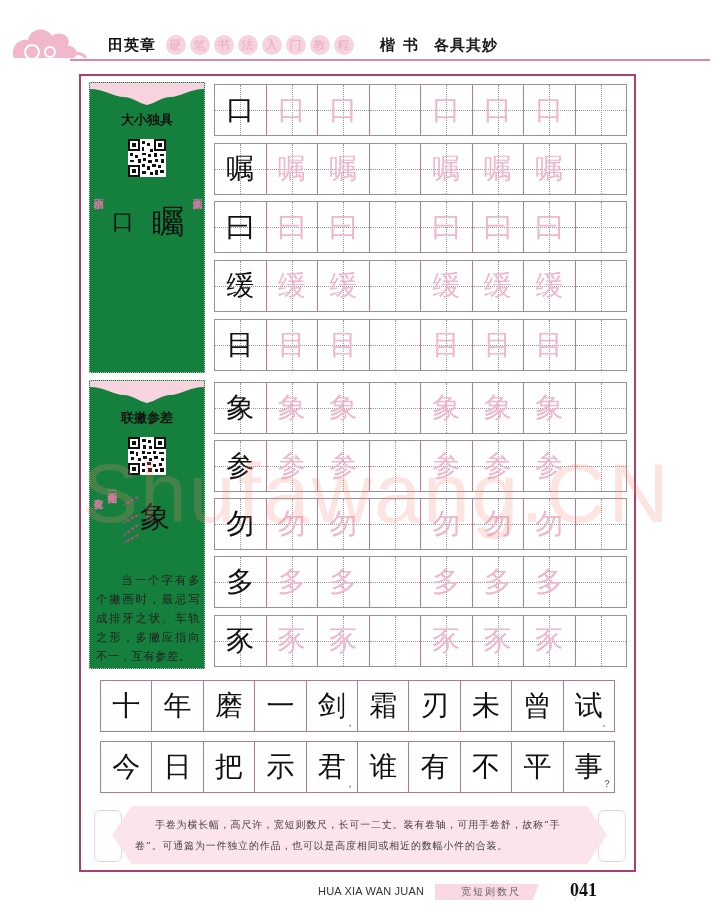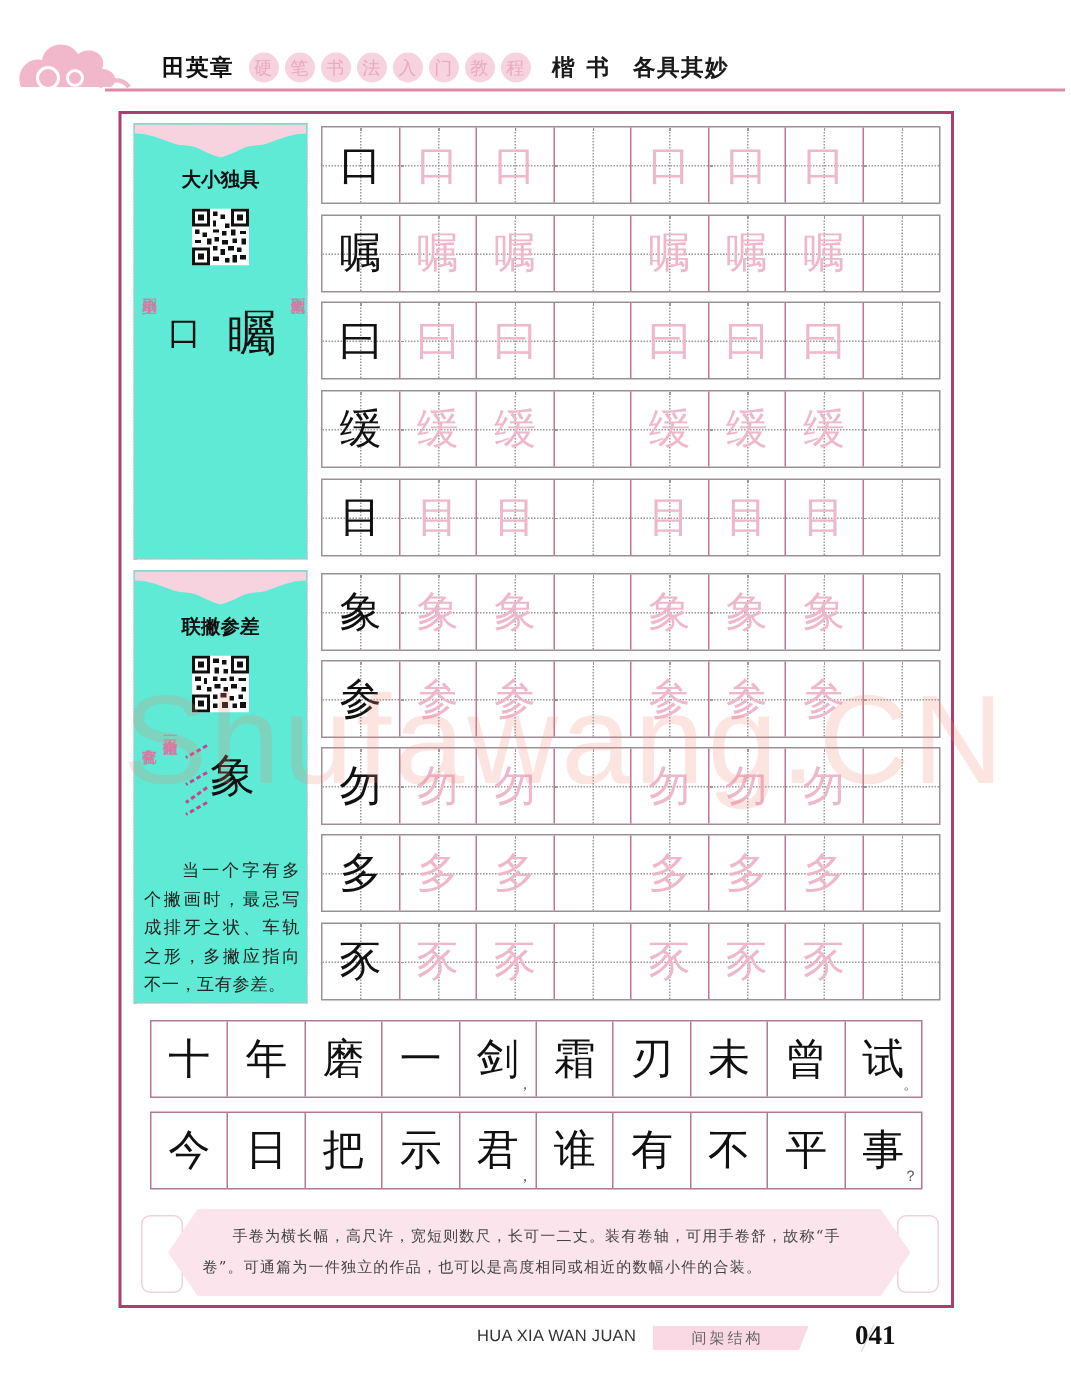--- a/index.html
+++ b/index.html
@@ -10,28 +10,28 @@
     color: #1a1a1a;
   }
   
   .header { position: absolute; left: 0; top: 0; width: 714px; height: 70px; }
   .cloud { position: absolute; left: 10px; top: 22px; width: 82px; height: 42px; }
   .header-line { position: absolute; left: 70px; top: 59px; width: 640px; height: 2px; background: #d98aa6; }
   .header-title { position: absolute; left: 108px; top: 35px; display: flex; align-items: center; gap: 4px; font-size: 15px; font-weight: bold; letter-spacing: 1px; }
   .header-title .author { color: #111; }
   .series { display: flex; gap: 4px; margin: 0 6px; }
   .series span { width: 20px; height: 20px; border-radius: 50%; background: #f7d2df; color: #e8aac0; font-size: 12px; display: flex; align-items: center; justify-content: center; font-weight: normal; }
-  .header-title .style { margin-left: 4px; letter-spacing: 8px; }
+  .header-title .style { margin-left: 16px; letter-spacing: 8px; }
   .header-title .topic { margin-left: 4px; }
 
   
   .frame { position: absolute; left: 79px; top: 74px; width: 557px; height: 798px; border: 2px solid #a8406e; box-sizing: border-box; }
 
   
-  .card { position: absolute; left: 89px; width: 116px; border: 1px dotted #bdbdbd; box-sizing: border-box; background: #5eead4; }
+  .card { position: absolute; left: 89px; width: 116px; border: 1px dotted #bdbdbd; box-sizing: border-box; background: #15803d; }
   .card-1 { top: 82px; height: 291px; }
   .card-2 { top: 380px; height: 289px; }
   .card-top { position: absolute; left: 0; top: 0; width: 114px; height: 22px; }
   .card-title { position: absolute; left: 0; width: 114px; text-align: center; font-family: "DejaVu Sans", sans-serif; font-size: 13px; font-weight: bold; top: 28px; color: #111; }
   .qr { position: absolute; left: 38px; top: 56px; width: 38px; height: 38px; }
   .vlabel { position: absolute; writing-mode: vertical-rl; font-family: "DejaVu Sans", sans-serif; font-size: 10px; line-height: 11px; color: #d47aa3; letter-spacing: 0; }
   .demo-chars { position: absolute; font-size: 24px; color: #111; }
   .card-text { position: absolute; left: 6px; width: 104px; font-size: 11.5px; line-height: 19px; color: #222; text-align: justify; text-indent: 2.2em; letter-spacing: 0.3px; }
   .strokes { position: absolute; left: 24px; top: 112px; width: 20px; height: 50px; }
 
@@ -437,17 +437,17 @@
     </div>
 </div>
 
 <div class="banner-deco" style="left:94px;"></div>
 <div class="banner-deco" style="left:598px;"></div>
 <div class="banner"></div>
 <div class="banner-text">手卷为横长幅，高尺许，宽短则数尺，长可一二丈。装有卷轴，可用手卷舒，故称“手卷”。可通篇为一件独立的作品，也可以是高度相同或相近的数幅小件的合装。</div>
 
 <div class="footer-en">HUA XIA WAN JUAN</div>
 <div class="footer-tag"></div>
-<div class="footer-cn">间架结构</div>
+<div class="footer-cn">宽短则数尺</div>
 <div class="footer-page">041</div>
 <div class="footer-slash"></div>
 
 <div class="watermark">Shufawang.CN</div>
 
 </body></html>

